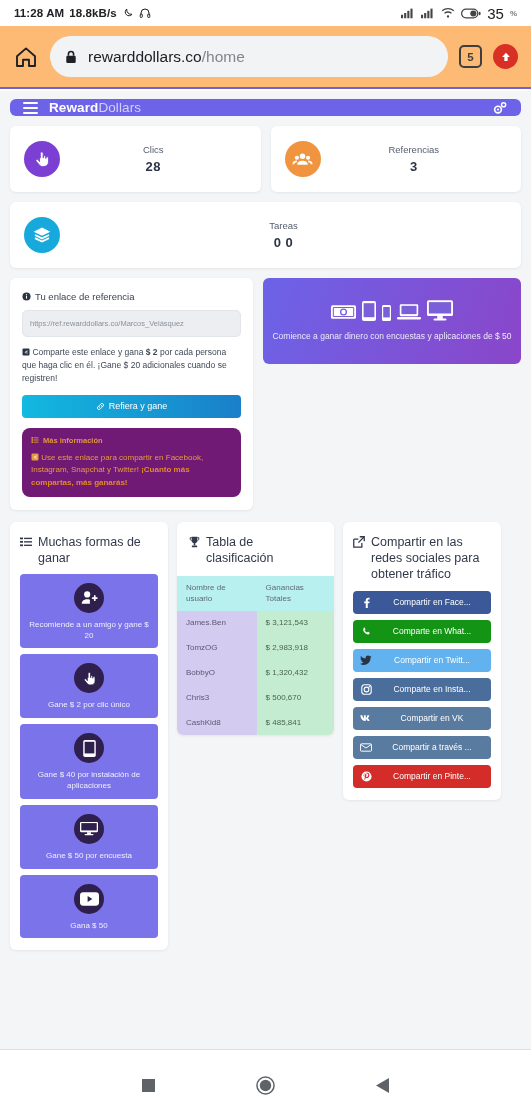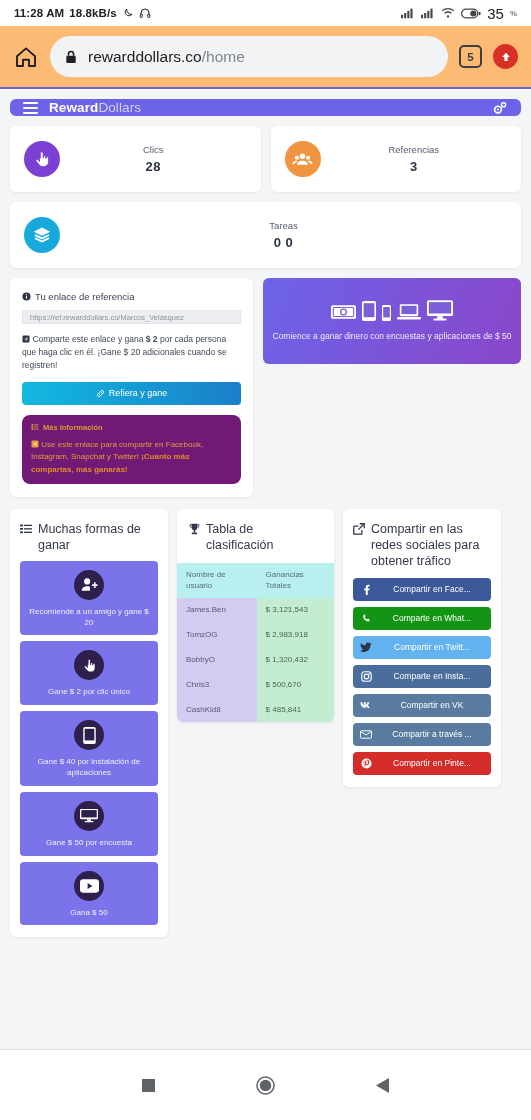--- a/index.html
+++ b/index.html
@@ -131,24 +131,24 @@
   .ref-card {
     width: 243px;
     background: #fff;
     border-radius: 6px;
     padding: 13px 12px;
     box-shadow: 0 1px 3px rgba(0,0,0,.07);
   }
   .ref-title { font-size: 9.5px; color: #3b4454; display: flex; align-items: center; gap: 4px; margin-bottom: 8px; font-weight: 500;}
   .ref-input {
     width: 100%;
-    height: 14px;
+    height: 27px;
     background: #eceef1;
     border: 1px solid #e2e5e9;
-    border-radius: 0;
+    border-radius: 5px;
     font-size: 7.5px;
     color: #8a919c;
     padding: 0 7px;
     display: flex; align-items: center;
     overflow: hidden; white-space: nowrap;
     margin-bottom: 9px;
   }
   .ref-desc { font-size: 8.5px; line-height: 1.52; color: #3f4857; margin-bottom: 10px; }
   .ref-desc b { font-weight: bold; }
   .ref-btn {

